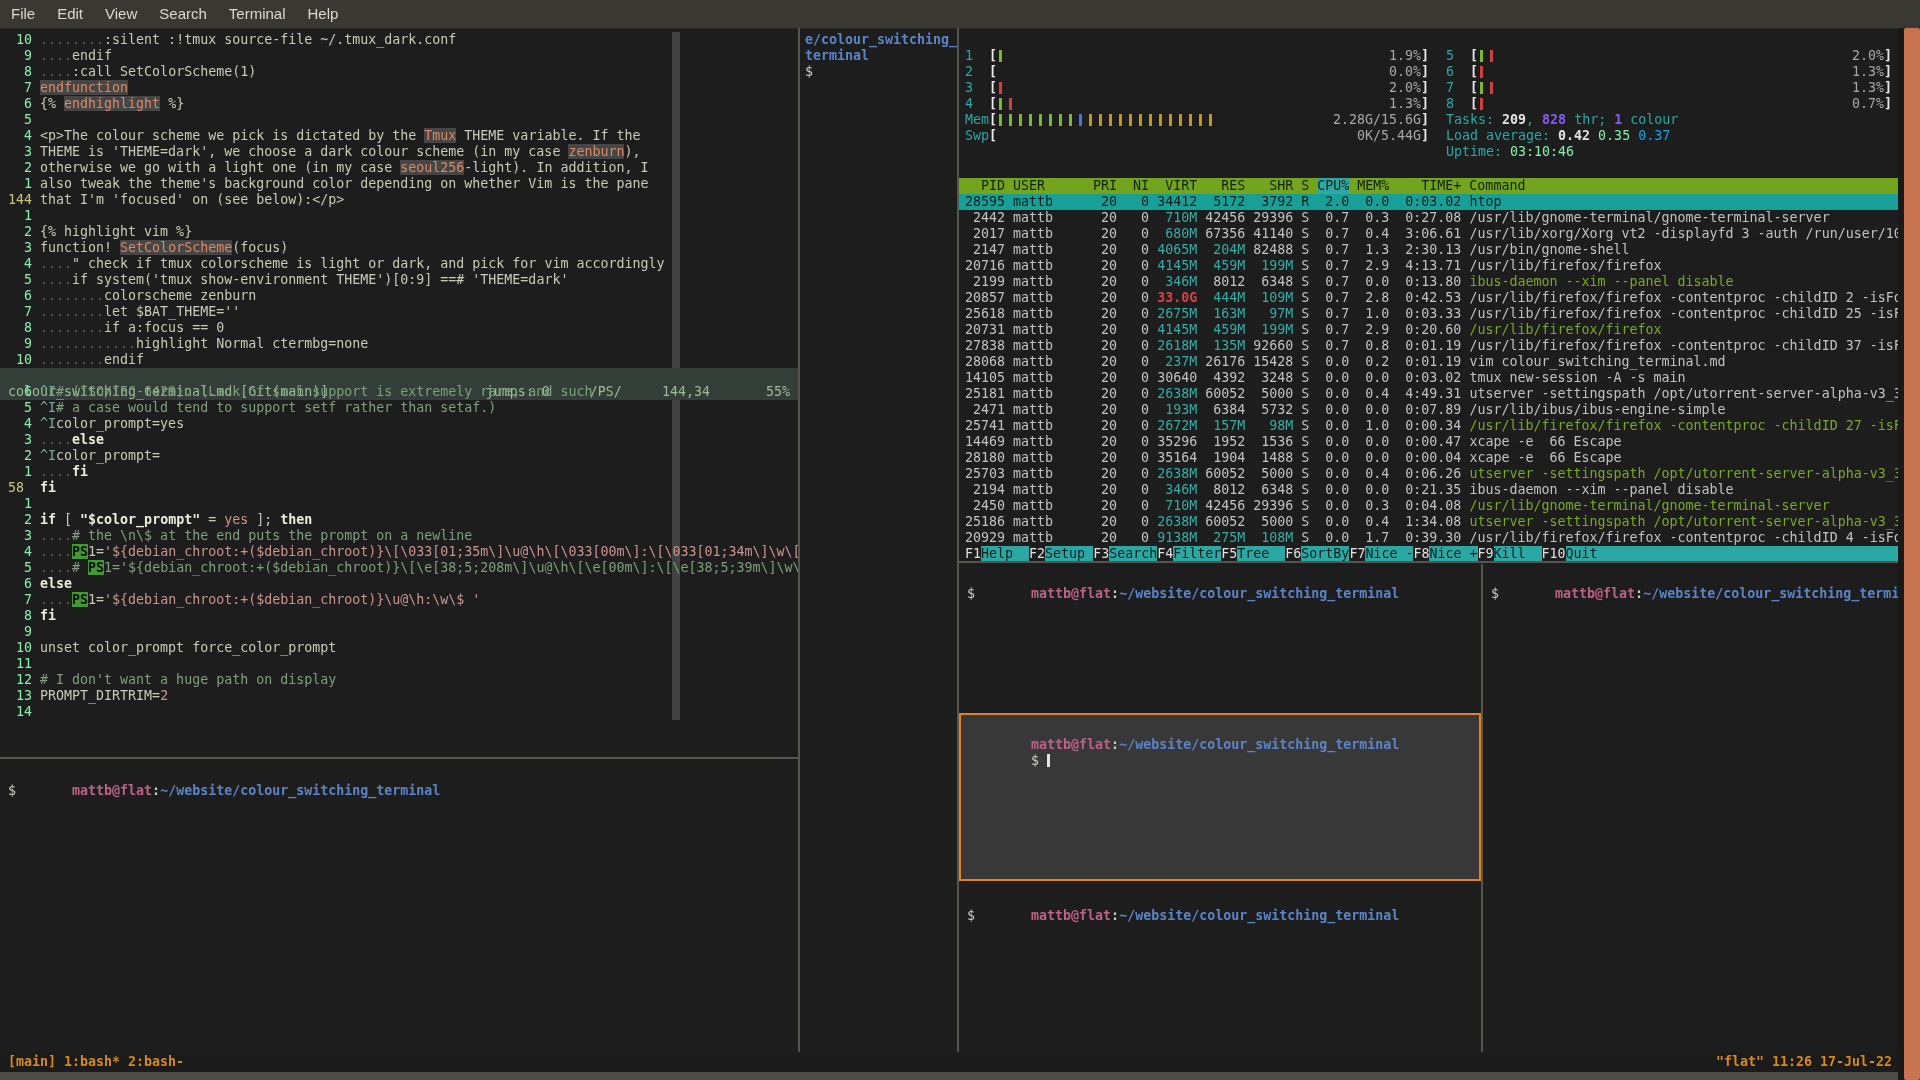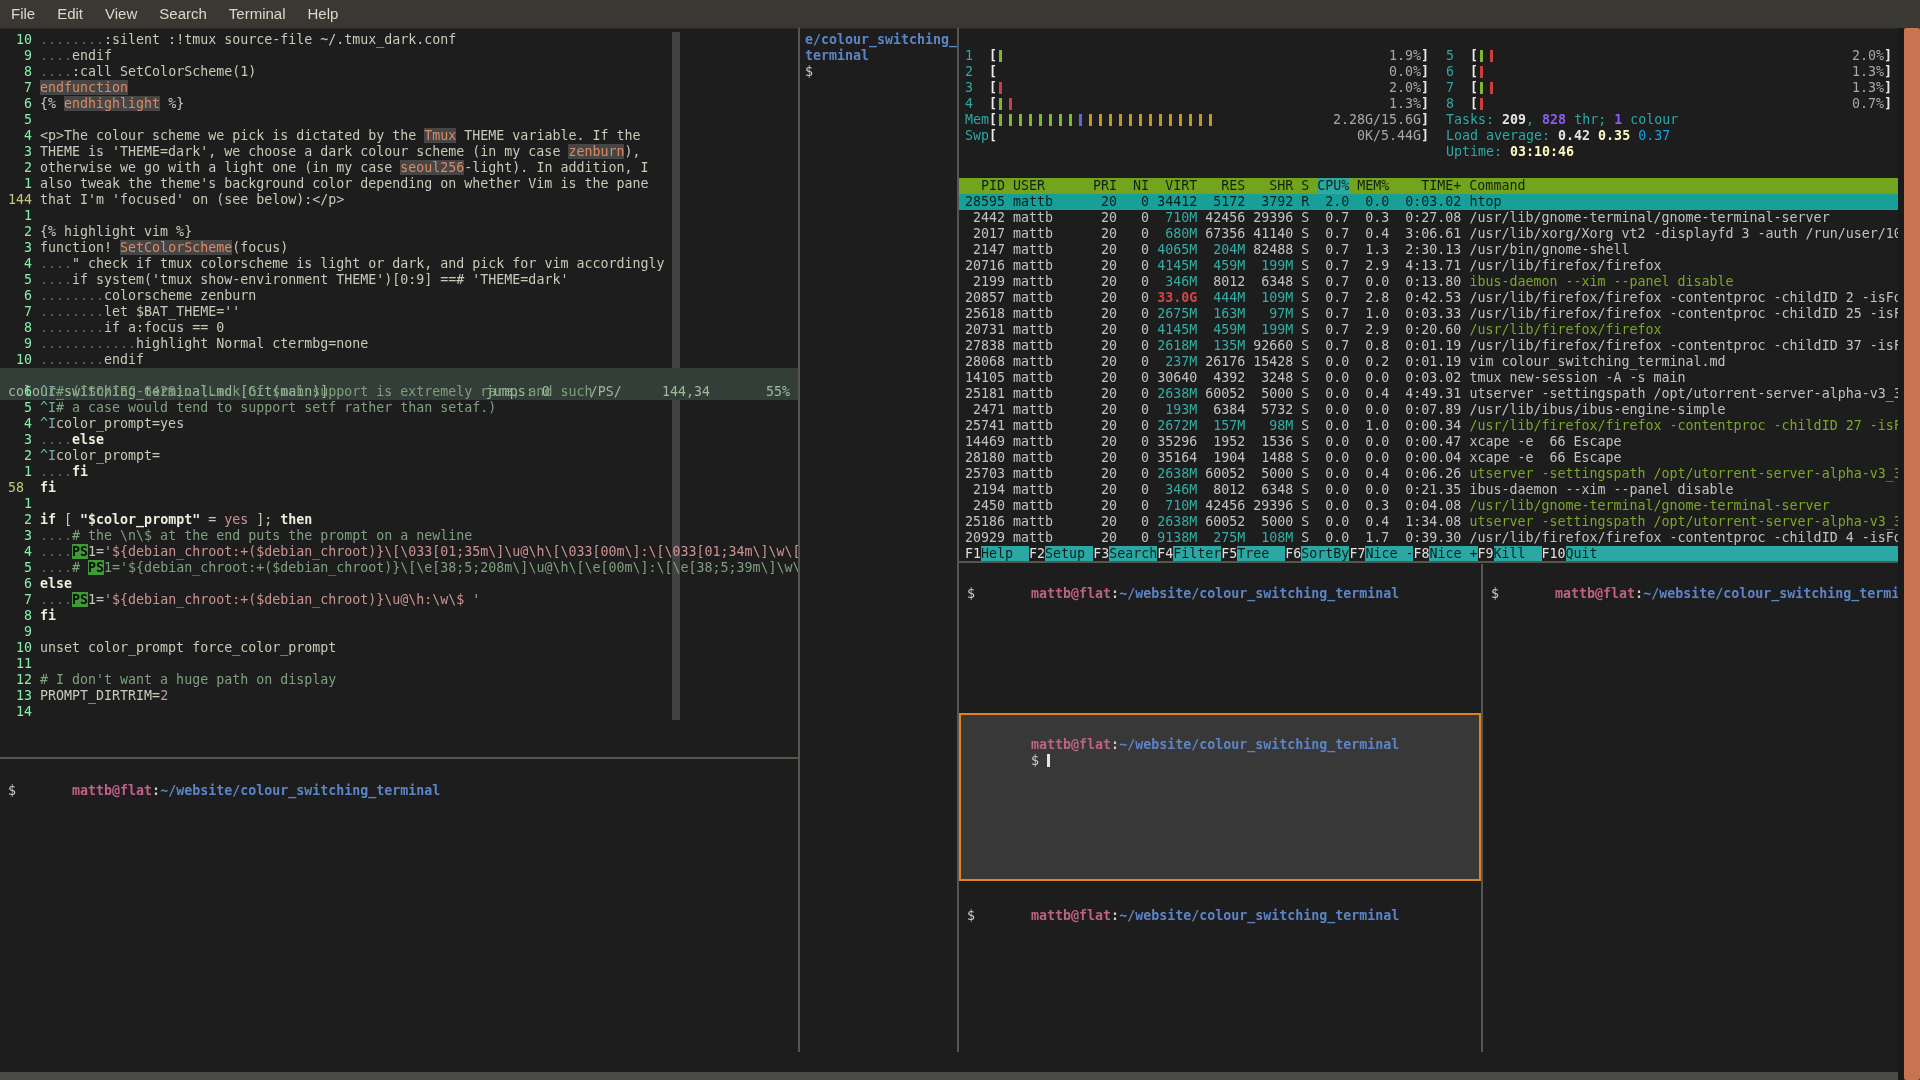--- a/index.html
+++ b/index.html
@@ -41,21 +41,21 @@
   .meter{position:absolute;height:16px;display:flex;}
   .mlabel{color:#2CA8A4;width:24px;}
   .brk{color:#E8E8E8;font-weight:bold;}
   .mzone{position:relative;flex:1;}
   .tick{position:absolute;top:2px;width:3px;height:12px;}
   .mpct{position:absolute;right:0;top:0;color:#A8A8A8;}
   .hline{position:absolute;height:16px;}
   .lbl{color:#2CA8A4;}
   .wb{color:#E4E4E4;font-weight:bold;}
   .gb{color:#8b5cf6;font-weight:bold;}
-  .cb{color:#fef9c3;font-weight:bold;}
+  .cb{color:#86efac;font-weight:normal;}
   .gr{color:#0ea5e9;}
   .hheader{position:absolute;left:0;width:943px;height:16px;background:#73A41E;color:#13240A;padding-left:8px;box-sizing:border-box;}
   .hsort{background:#2CA8A4;}
   .prow{position:absolute;left:0;width:943px;height:16px;padding-left:8px;box-sizing:border-box;}
   .prow span{color:#C2C2C2;}
   .prow .vm{color:#35ACA4;}
   .prow .vg{color:#D24545;font-weight:bold;text-align:center;}
   .prow .cmdg{color:#7CA827;}
   .psel{background:#18A098;}
   .psel span{color:#062220 !important;font-weight:normal;}
@@ -152,17 +152,21 @@
       <div class="row" style="position:absolute;left:8px;top:22px;"><span class="pd">$</span></div>
     </div>
 
     <div class="vborder" style="left:798px;top:0;width:2px;height:1024px;"></div>
     <div class="vborder" style="left:957px;top:0;width:2px;height:1024px;"></div>
     <div class="hborder" style="left:957px;top:533px;width:943px;height:2px;"></div>
     <div class="hborder" style="left:0;top:729px;width:798px;height:2px;"></div>
     <div class="vborder" style="left:1481px;top:536px;width:2px;height:488px;"></div>
   </div>
 
+  <div id="statusbar">
+    <span>[main] 1:bash* 2:bash-</span>
+    <span>"flat" 11:26 17-Jul-22</span>
+  </div>
   <div id="bottomstrip"></div>
 
   <div id="scroll-track"></div>
   <div id="scroll-thumb"></div>
 </div>
 
 </body></html>

